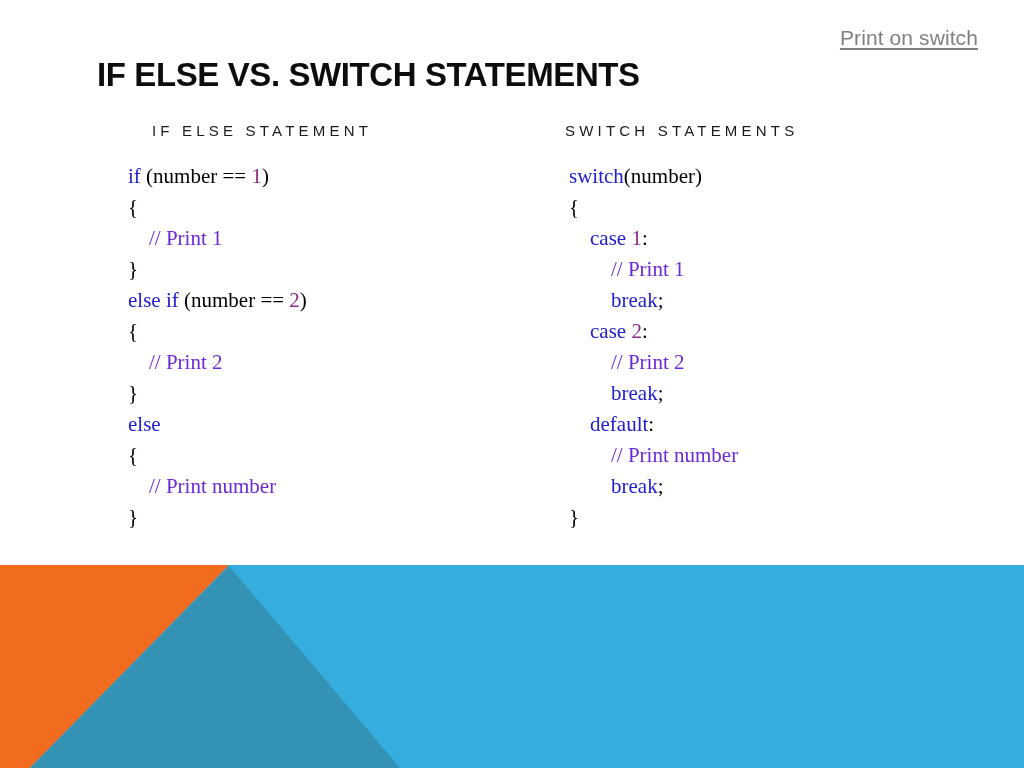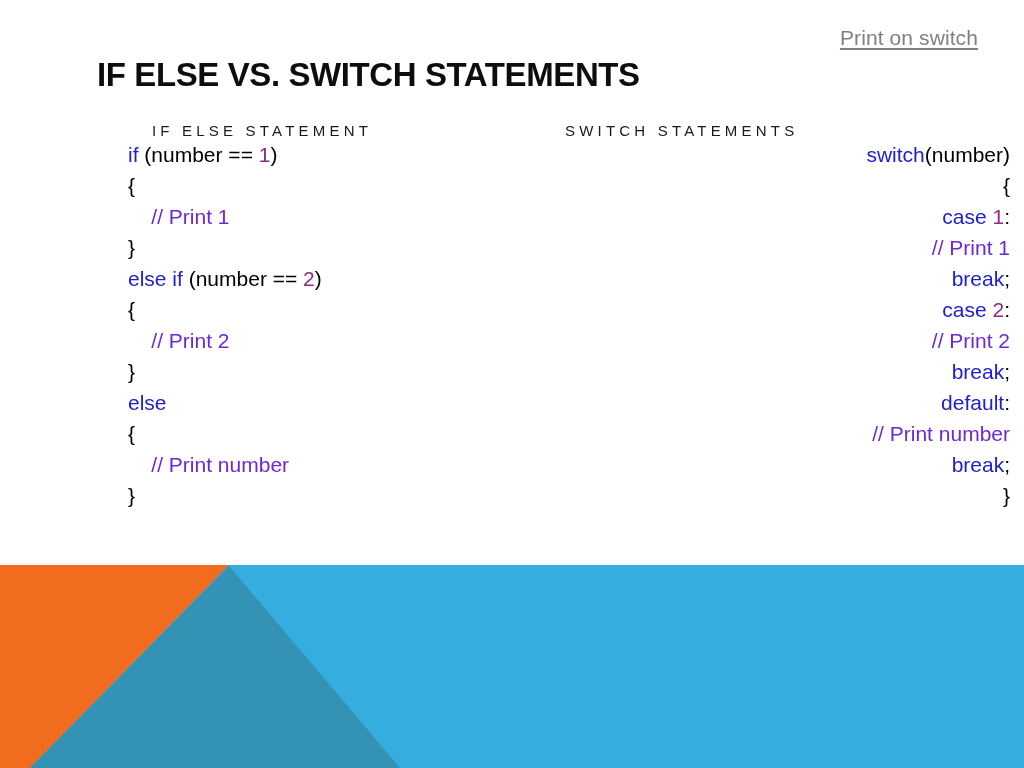--- a/index.html
+++ b/index.html
@@ -66,28 +66,29 @@
     font-weight: normal;
     color: #1a1a1a;
     letter-spacing: 4.2px;
     white-space: nowrap;
     margin-bottom: 0;
   }
   .col-left .col-header  { padding-left: 28px; }
   .col-right .col-header { padding-left: 5px; }
 
   .code-block {
-    font-family: Liberation Sans, sans-serif;
+    margin-top: 22px;
+    font-family: Liberation Serif, serif;
     font-size: 21px;
     line-height: 31px;
     color: #000000;
     white-space: pre;
   }
   .col-left  .code-block { padding-left: 4px; }
-  .col-right .code-block { padding-left: 9px; text-align: right; }
+  .col-right .code-block { padding-left: 9px; }
 
   .code-line { white-space: pre; }
 
   .tok-kw      { color: #2020d0; }
   .tok-num     { color: #8b2a8b; }
   .tok-comment { color: #6d28d9; }
   .tok-plain   { color: #000000; }
 
   
   .footer-band {

